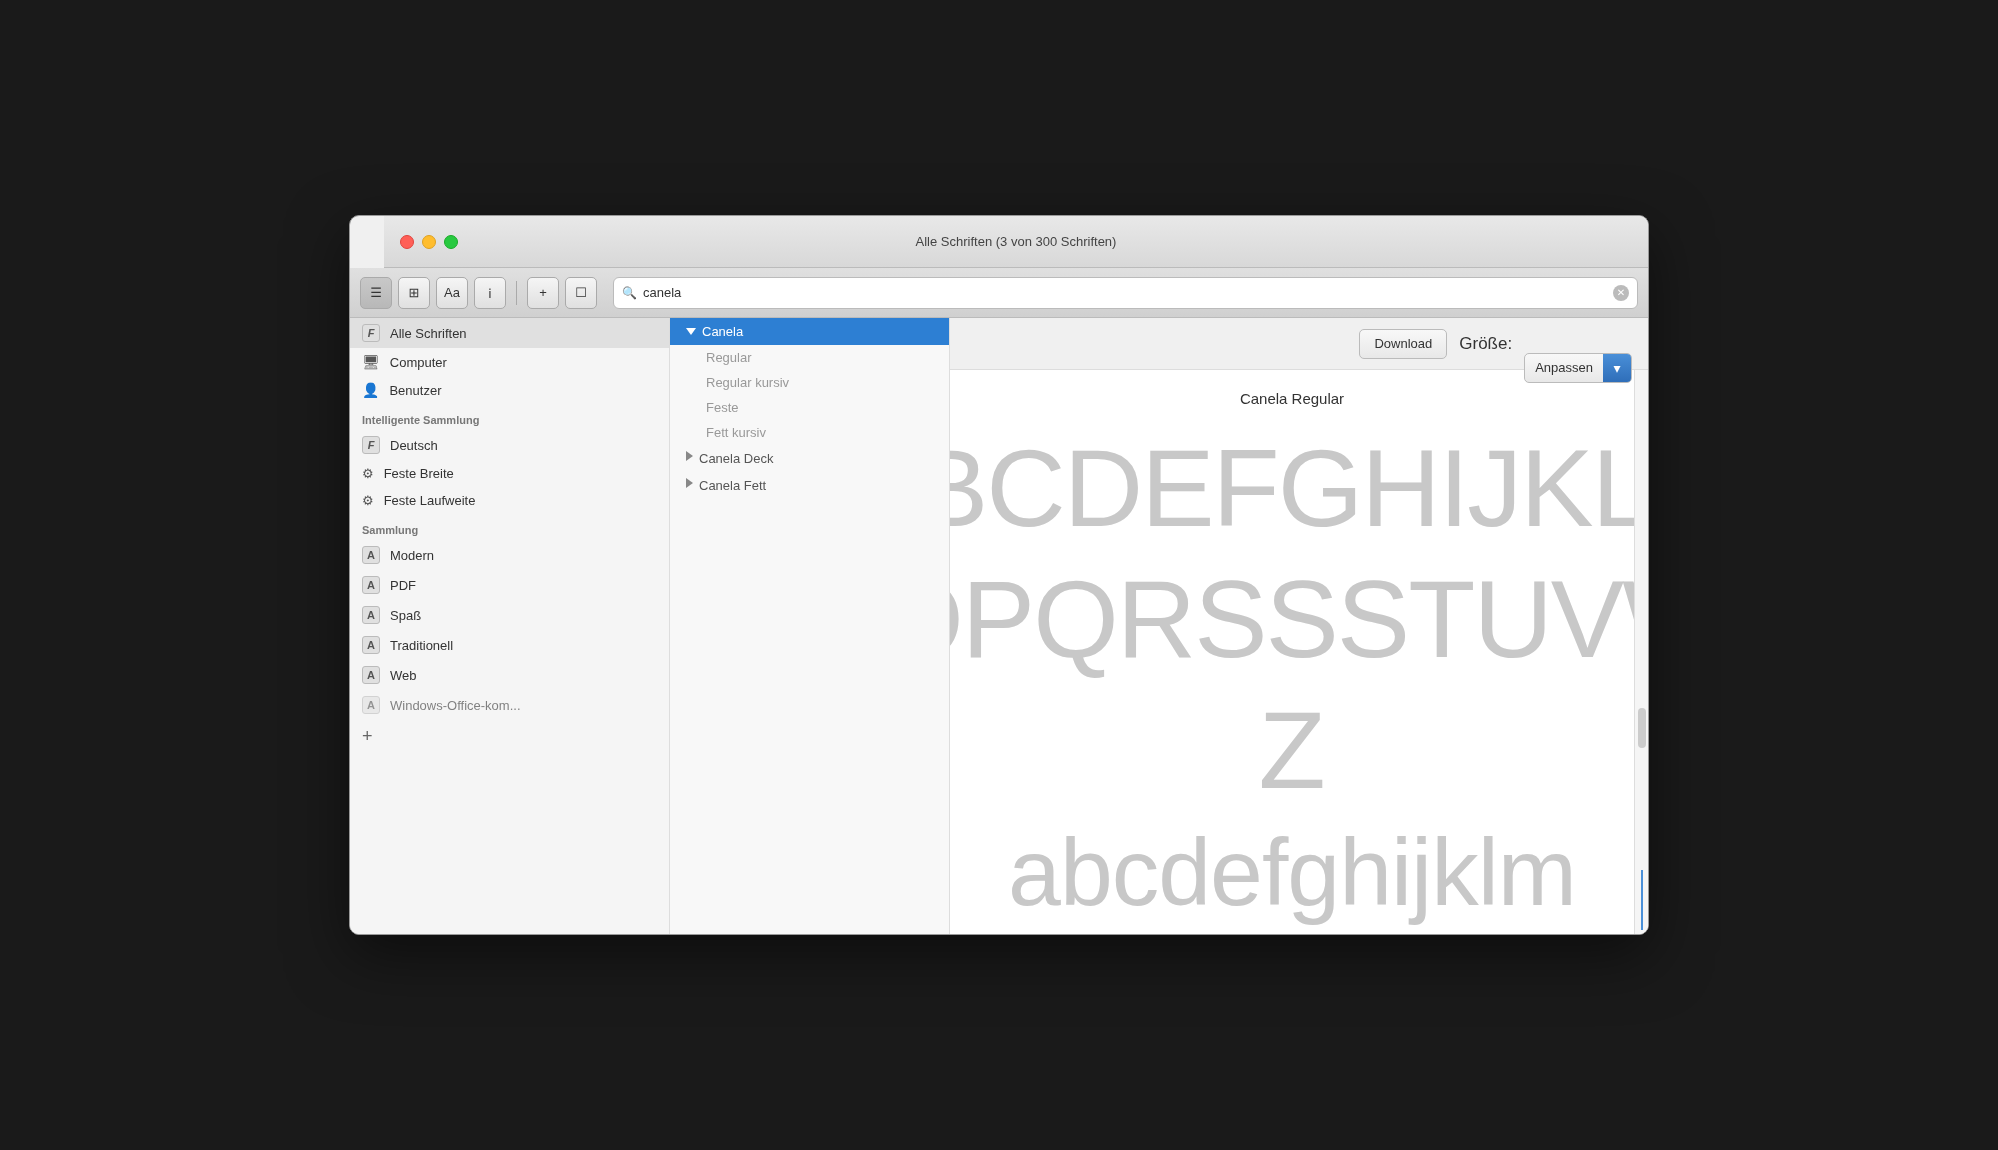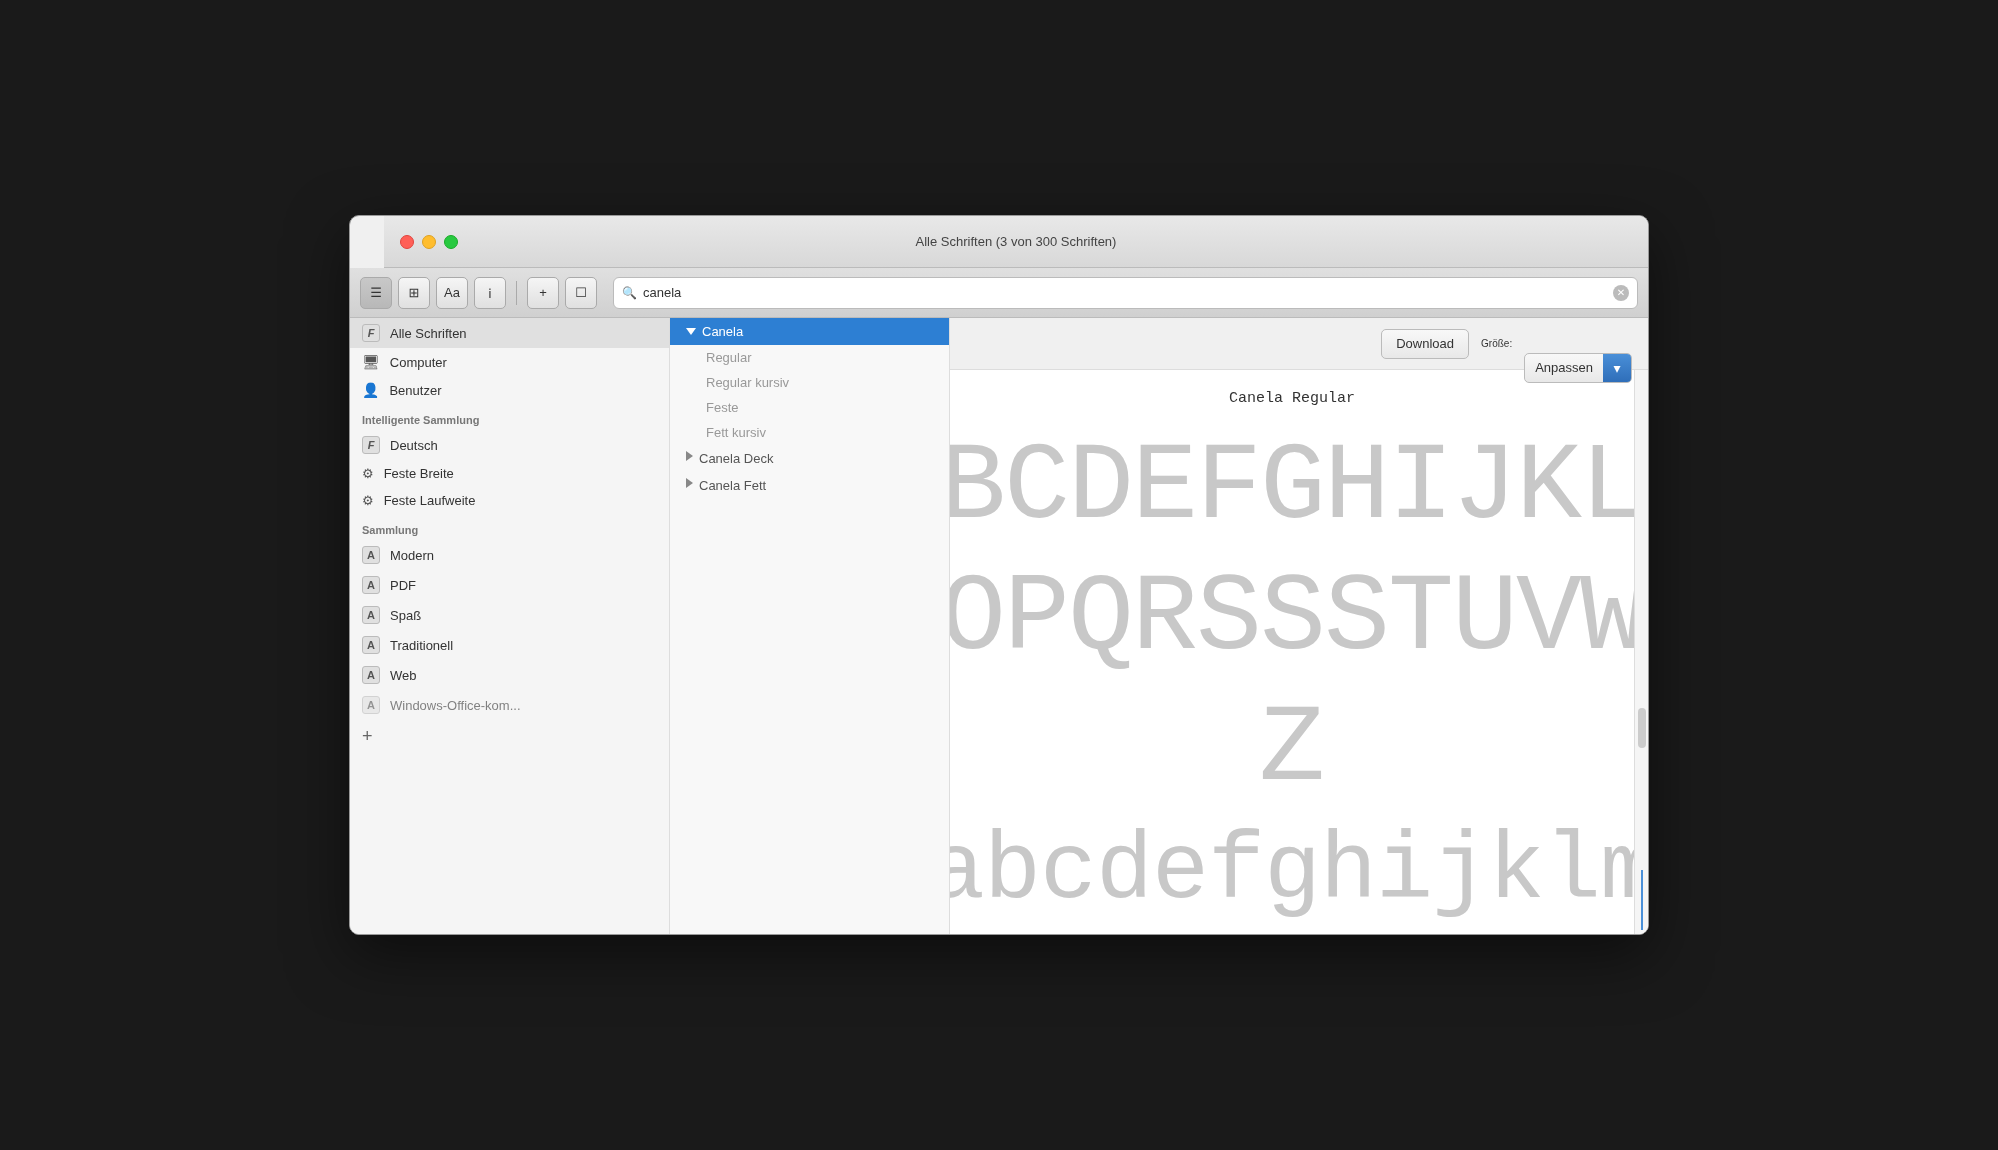--- a/index.html
+++ b/index.html
@@ -270,21 +270,21 @@
       padding: 0 14px;
       border: 1px solid #bbb;
       background: linear-gradient(to bottom, #f8f8f8, #e8e8e8);
       border-radius: 5px;
       cursor: pointer;
       font-size: 13px;
       color: #333;
     }
 
     .size-label {
-      font-size: 10px;
+      font-size: 17px;
       color: #333;
     }
 
     .size-dropdown {
       height: 30px;
       display: flex;
       align-items: center;
       border: 1px solid #bbb;
       border-radius: 5px;
       overflow: hidden;
@@ -312,21 +312,20 @@
       content: '▾';
       color: white;
       font-size: 14px;
     }
 
     
     .preview-content {
       flex: 1;
       display: flex;
       overflow: hidden;
-      font-family: Liberation Mono, monospace;
     }
 
     .preview-text-area {
       flex: 1;
       display: flex;
       flex-direction: column;
       align-items: center;
       justify-content: flex-start;
       padding: 20px 40px;
       overflow-y: auto;

